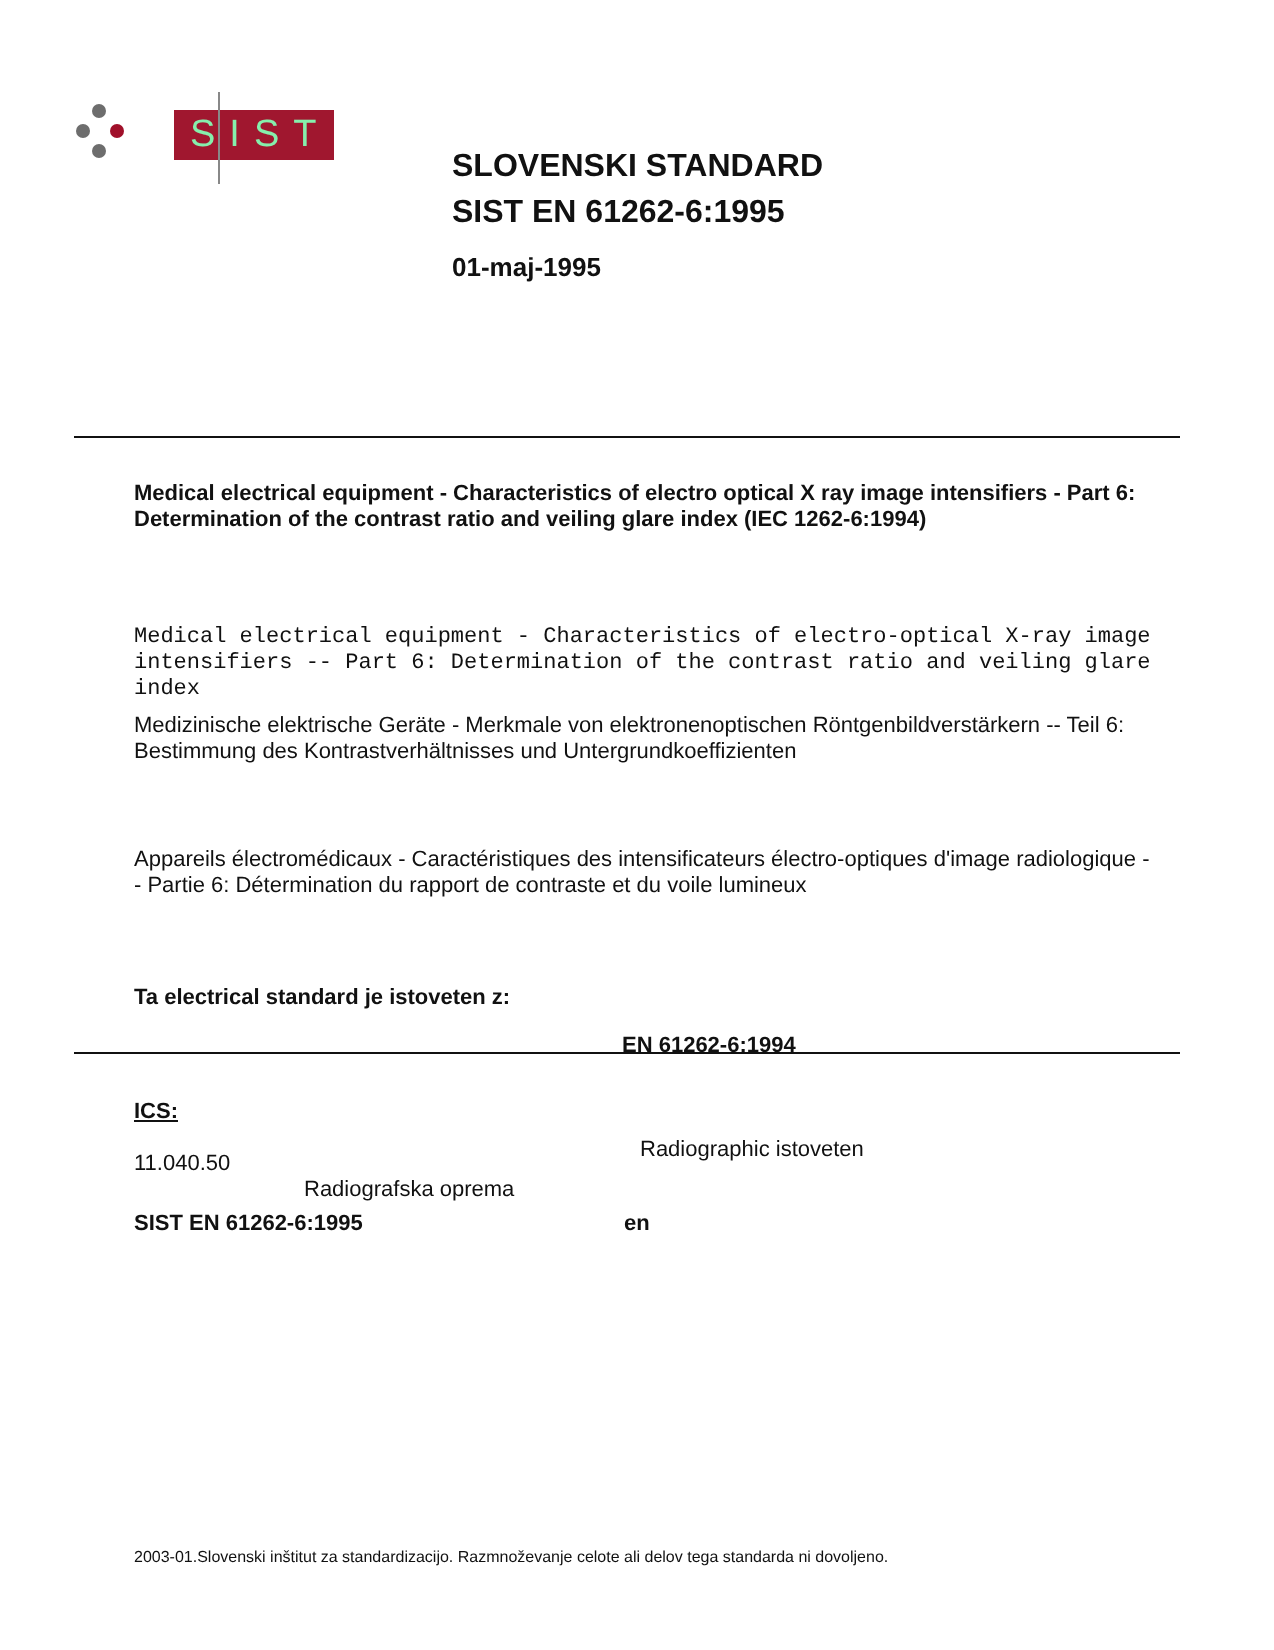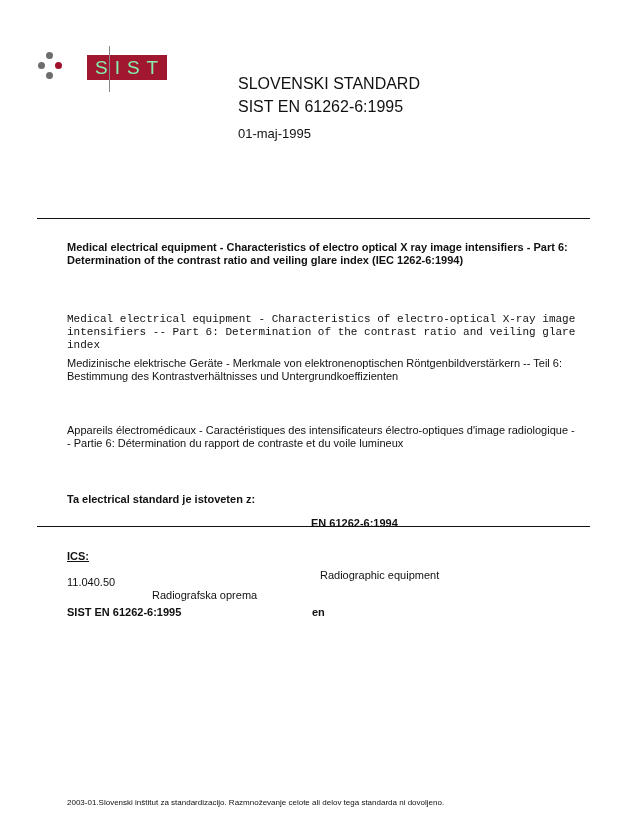--- a/index.html
+++ b/index.html
@@ -5,26 +5,26 @@
     html, body { margin: 0; padding: 0; background: #ffffff; }
     body { width: 637px; height: 825px; position: relative; overflow: hidden;
            font-family: "Liberation Sans", sans-serif; color: #111; }
     .abs { position: absolute; }
     .logo { left: 36px; top: 46px; width: 130px; height: 50px; }
     .dot { position: absolute; width: 7px; height: 7px; border-radius: 50%; background: #6d6d6d; }
     .dot.red { background: #a0102a; }
     .logo-box { position: absolute; left: 51px; top: 9px; width: 80px; height: 25px; background: #a0172f;
                 color: #86efac; font-size: 19px; letter-spacing: 7px; line-height: 25px; padding-left: 8px; box-sizing: border-box; }
     .logo-line { position: absolute; left: 73px; top: 0; width: 1px; height: 46px; background: #888; }
-    .hdr { left: 226px; font-weight: normal; font-size: 16px; margin-left: 12px; }
+    .hdr { left: 226px; font-weight: bold; font-size: 16px; }
     .rule { left: 37px; width: 553px; height: 0; border-top: 1.5px solid #111; }
     .para { left: 67px; width: 510px; font-size: 11px; line-height: 13px; }
     .bold { font-weight: bold; }
     .ics-u { text-decoration: underline; }
-    .footer { left: 67px; top: 774px; font-size: 8px; margin-top: 24px; }
+    .footer { left: 67px; top: 774px; font-size: 8px; }
   </style>
 </head>
 <body>
 
 <div class="abs logo">
   <span class="dot" style="left:10px;top:6px;"></span>
   <span class="dot" style="left:2px;top:16px;"></span>
   <span class="dot red" style="left:19px;top:16px;"></span>
   <span class="dot" style="left:10px;top:26px;"></span>
   <div class="logo-box">SIST</div>
@@ -43,18 +43,18 @@
 <div class="abs para" style="top:424px;">Appareils électromédicaux - Caractéristiques des intensificateurs électro-optiques d'image radiologique -- Partie 6: Détermination du rapport de contraste et du voile lumineux</div>
 
 <div class="abs para bold" style="top:493px;width:auto;">Ta electrical standard je istoveten z:</div>
 <div class="abs para bold" style="top:517px;left:311px;width:auto;">EN 61262-6:1994</div>
 
 <div class="abs rule" style="top:526px;"></div>
 
 <div class="abs para bold ics-u" style="top:550px;width:auto;">ICS:</div>
 <div class="abs para" style="top:576px;width:auto;">11.040.50</div>
 <div class="abs para" style="top:569px;left:152px;width:auto;margin-top:20px;">Radiografska oprema</div>
-<div class="abs para" style="top:569px;left:320px;width:auto;">Radiographic equipment</div>
+<div class="abs para" style="top:569px;left:320px;width:auto;">Radiographic istoveten</div>
 
 <div class="abs para bold" style="top:606px;width:auto;">SIST EN 61262-6:1995</div>
 <div class="abs para bold" style="top:606px;left:312px;width:auto;">en</div>
 
 <div class="abs footer">2003-01.Slovenski inštitut za standardizacijo. Razmnoževanje celote ali delov tega standarda ni dovoljeno.</div>
 
 </body></html>

